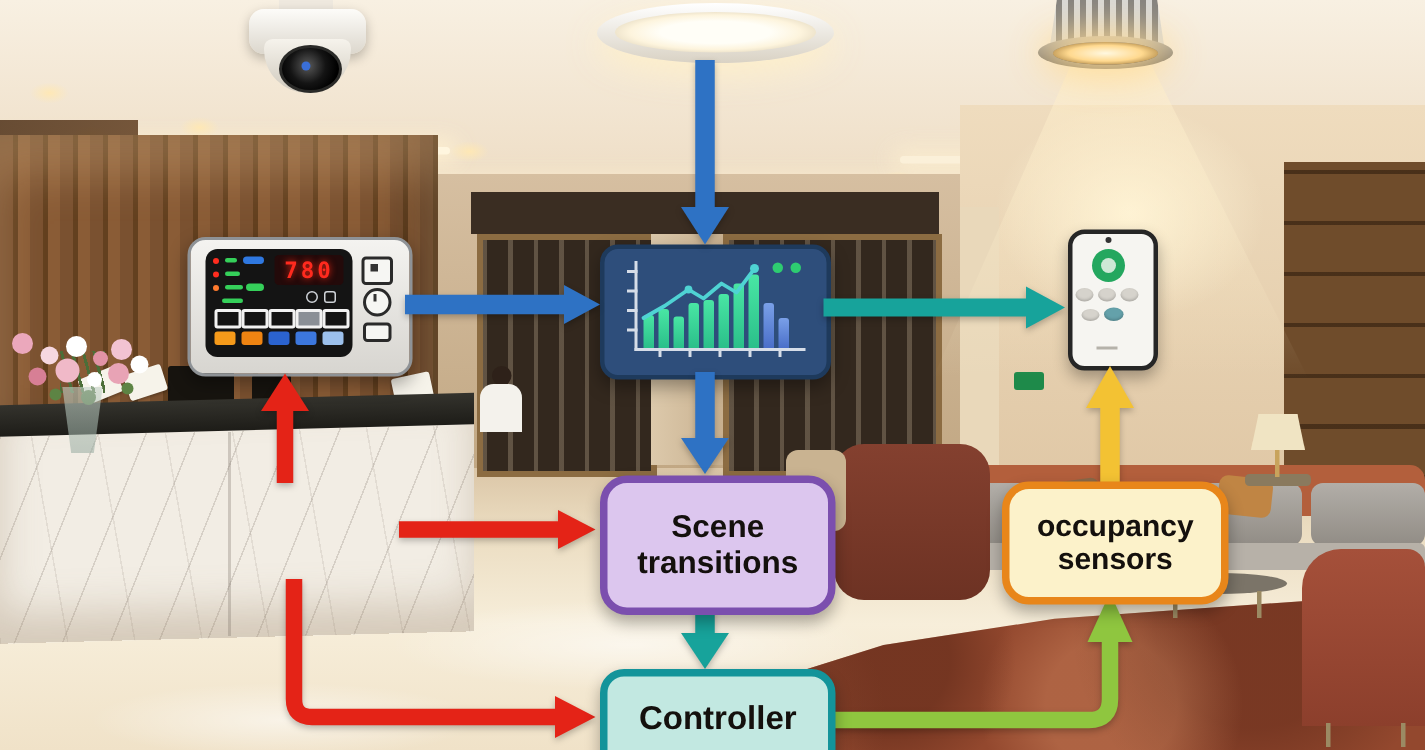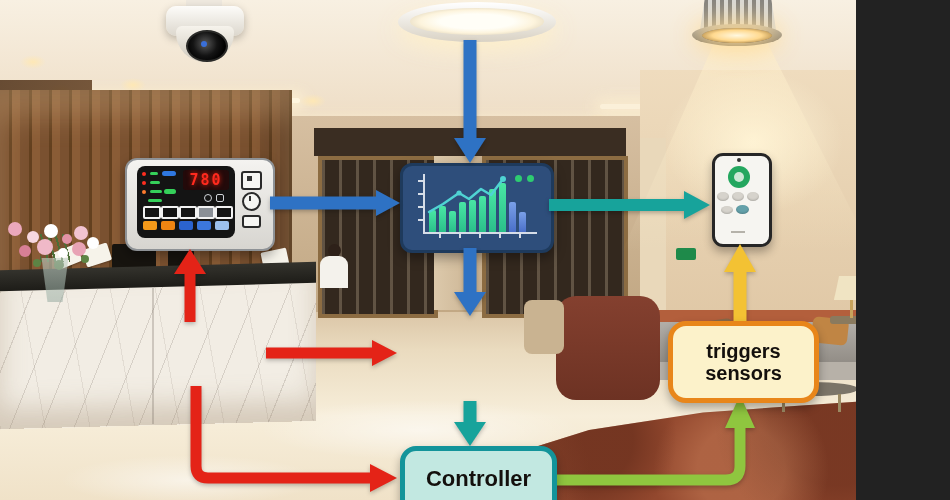--- a/index.html
+++ b/index.html
@@ -1,16 +1,16 @@
 <!DOCTYPE html>
 <html><head>
 <meta charset="utf-8">
 <style>
   html,body{margin:0;padding:0;background:#222;}
-  .stage{position:relative;width:856px;height:500px;overflow:hidden;
+  .stage{position:relative;width:950px;height:500px;overflow:hidden;
     font-family:"Liberation Sans",sans-serif;background:#1d4ed8;}
   .abs{position:absolute;}
 
   
   .ceiling{left:0;top:0;width:950px;height:140px;background:linear-gradient(180deg,#f8f0e2,#f0e1cb 70%,#ead8bf);}
   .cove{background:#fff6df;border-radius:3px;box-shadow:0 0 14px 5px rgba(255,242,210,.9);}
   .cove1{left:0;top:98px;width:300px;height:5px;}
   .cove2{left:238px;top:122px;width:430px;height:4px;opacity:.8;}
   .cove3{left:600px;top:104px;width:350px;height:5px;opacity:.75;}
   .darkbeam{left:780px;top:82px;width:175px;height:16px;background:linear-gradient(#6a4d33,#4e3621);transform:rotate(-2deg);}
@@ -330,21 +330,25 @@
     <g>
       <path d="M547 480 H726 Q740 480 740 466 V426" stroke-width="11" stroke="#8fc63f"></path>
       <polygon points="725,428 755,428 740,395" fill="#8fc63f"></polygon>
     </g>
     <g>
       <path d="M740 322 V270" stroke-width="13" stroke="#f3c233"></path>
       <polygon points="724,272 756,272 740,244" fill="#f3c233"></polygon>
     </g>
   </svg>
 
+  <div class="abs fbox box-scene">
+    <span>Scene</span>
+    <span>transitions</span>
+  </div>
   <div class="abs fbox box-occ">
-    <span>triggers</span>
+    <span>occupancy</span>
     <span>sensors</span>
   </div>
   <div class="abs fbox box-ctrl">
     <span>Controller</span>
   </div>
 
 </div>
 
 </body></html>

